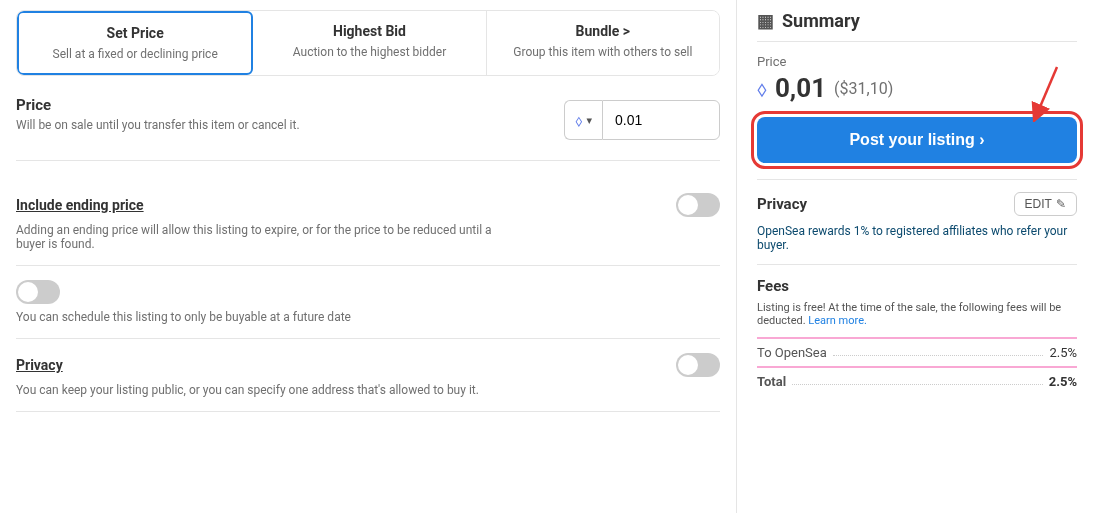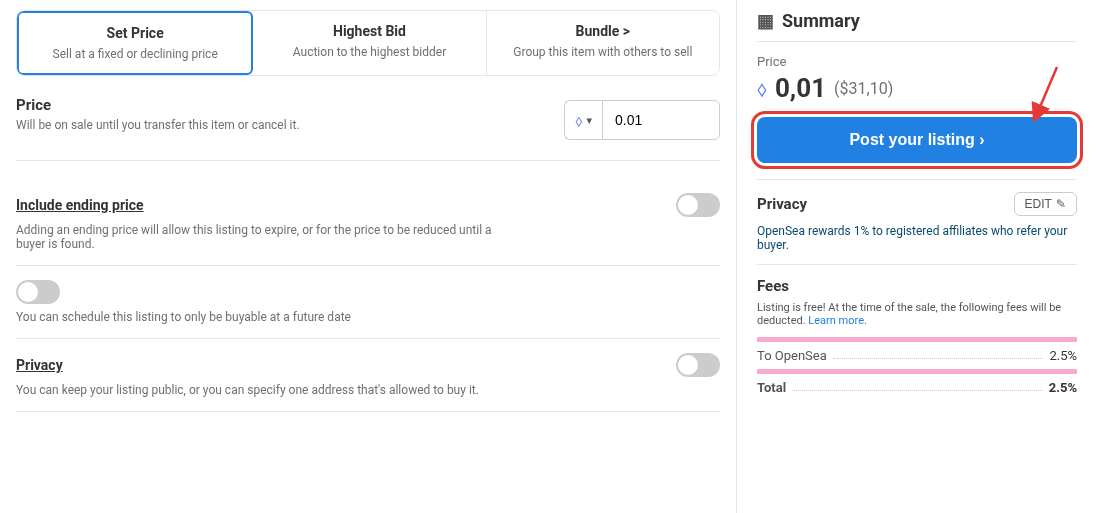--- a/index.html
+++ b/index.html
@@ -268,21 +268,21 @@
     .fees-desc a {
       color: #2081e2;
       text-decoration: none;
     }
     .fee-row {
       display: flex;
       justify-content: space-between;
       align-items: center;
       font-size: 13px;
       padding: 6px 0;
-      border-top: 5px solid #f9a8d4;
+      border-top: 2px solid #f9a8d4;
     }
     .fee-row.bold {
       font-weight: 700;
     }
     .fee-label {
       color: #555;
     }
     .fee-dots {
       flex: 1;
       border-bottom: 1px dotted #ccc;

